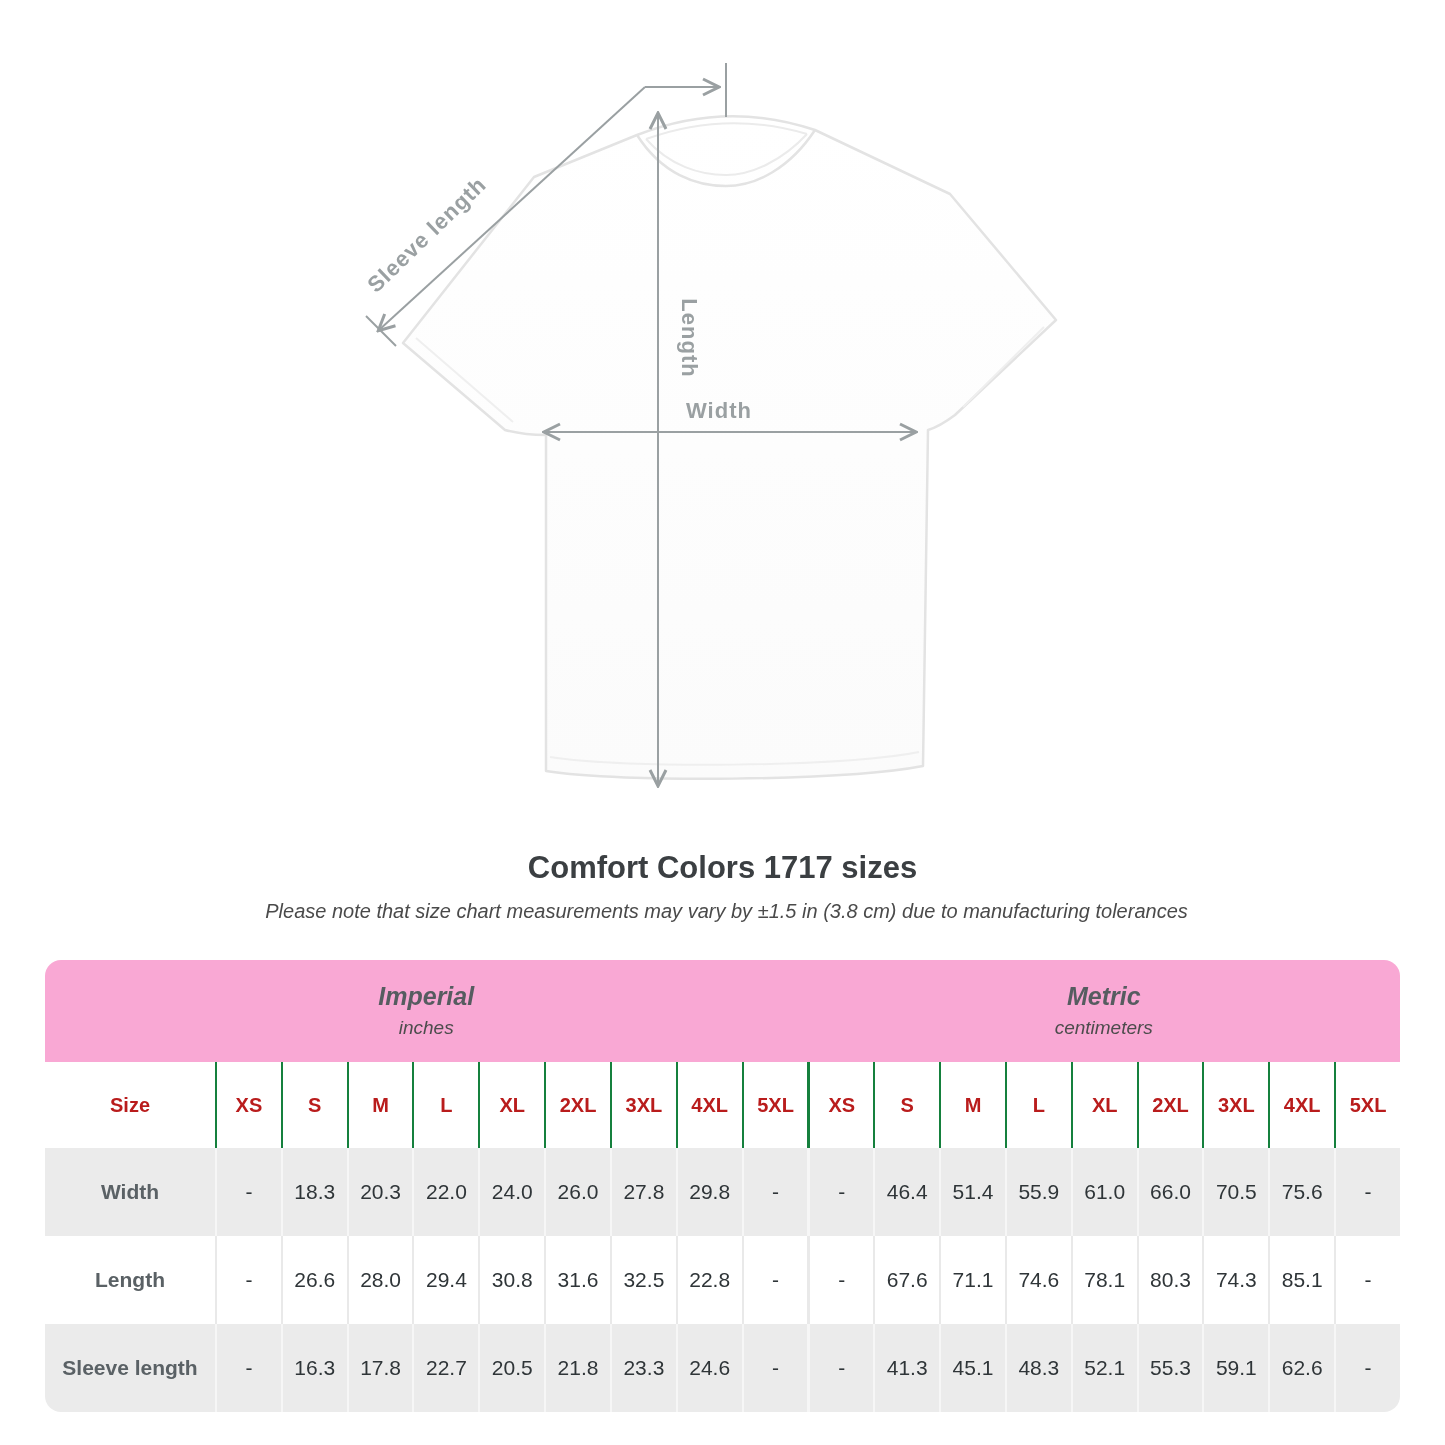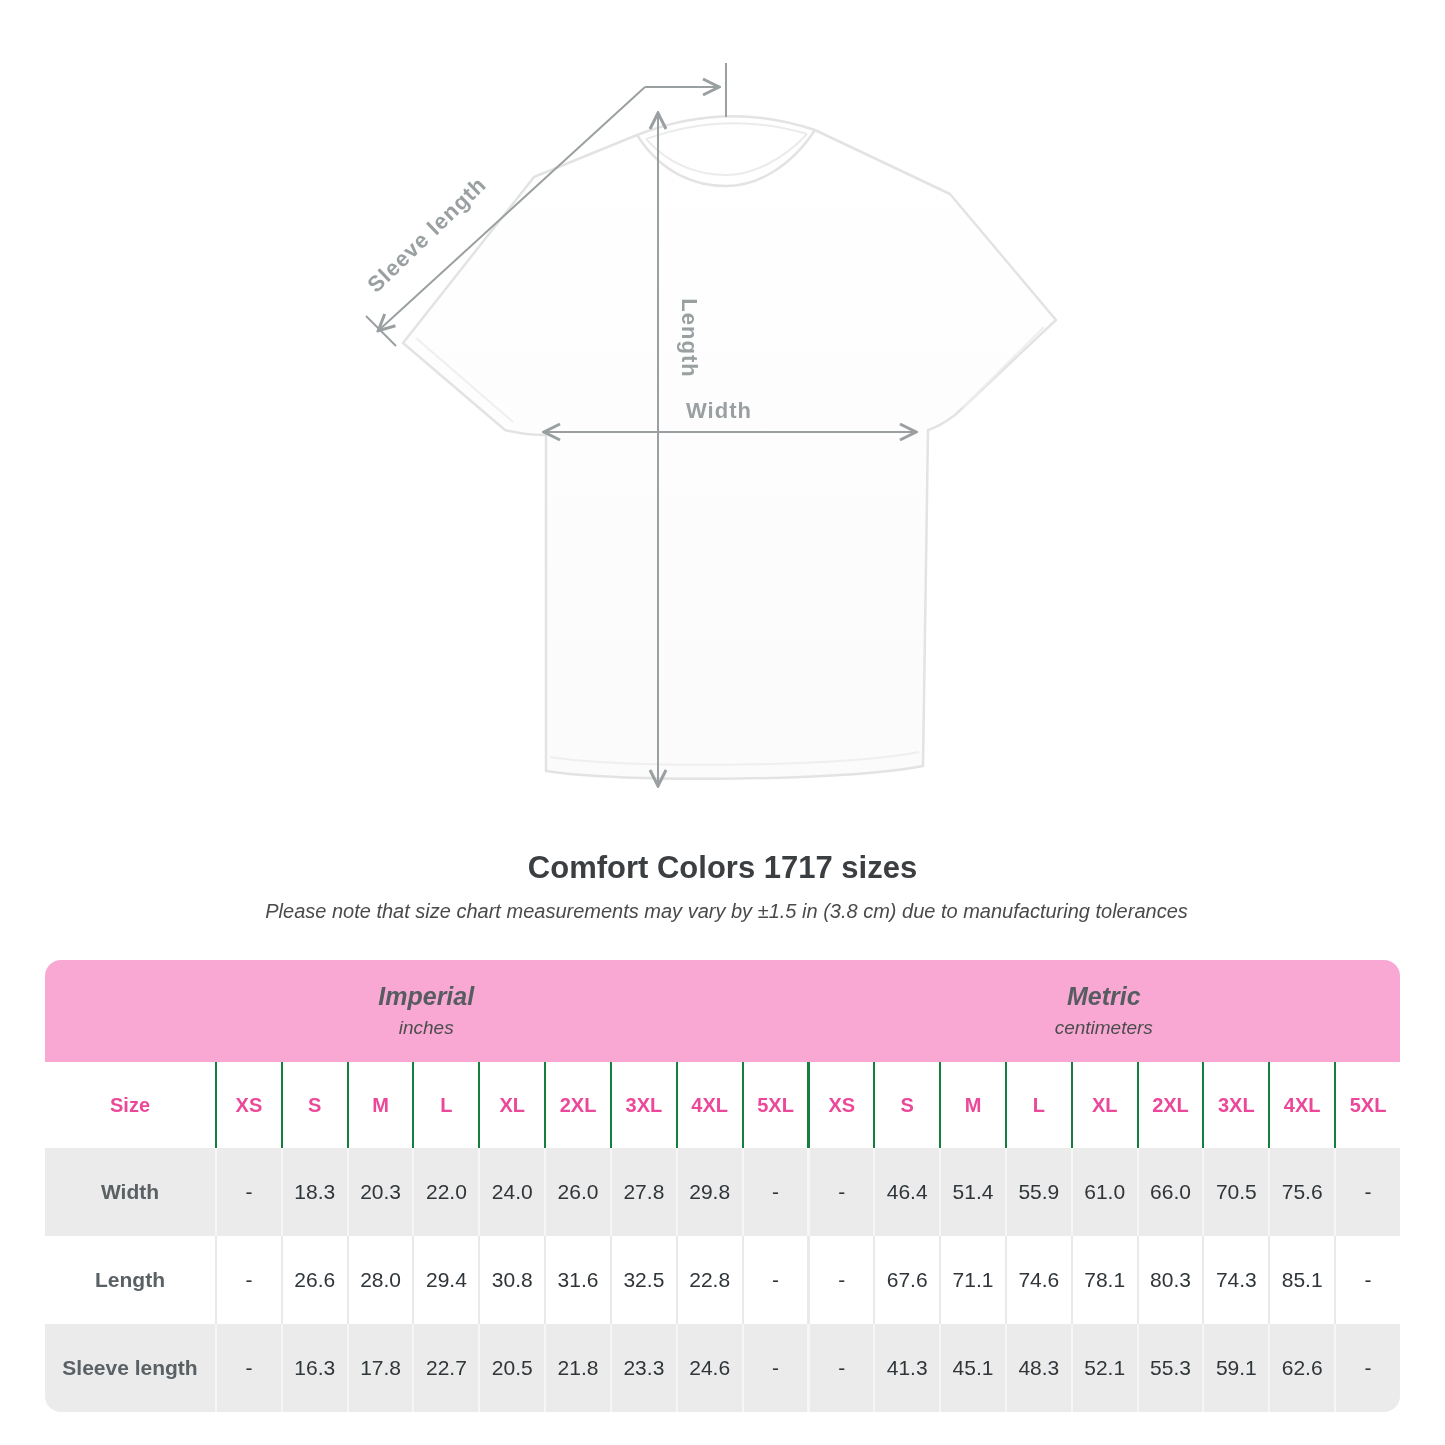--- a/index.html
+++ b/index.html
@@ -21,21 +21,21 @@
   table.sizes{position:absolute;left:45px;top:960px;width:1355px;
               border-collapse:separate;border-spacing:0;table-layout:fixed;}
   col.lblcol{width:170px;}
   tr.band-row td{height:100px;background:#f9a8d4;vertical-align:middle;text-align:center;}
   td.band-left{border-top-left-radius:16px;}
   td.band-right{border-top-right-radius:16px;}
   .unit-name{font-size:25px;font-weight:700;font-style:italic;color:#565c60;line-height:1.35;}
   .unit-sub{font-size:19px;font-style:italic;color:#4c4c4c;line-height:1.5;}
 
   tr.heads td{height:84px;background:#ffffff;text-align:center;vertical-align:middle;
-              font-size:20px;font-weight:700;color:#ec4899;}
+              font-size:20px;font-weight:700;color:#b91c1c;}
   tr.data td{height:86px;text-align:center;vertical-align:middle;
              font-size:21px;color:#2f3538;}
   tr.data td.rowlbl{font-weight:700;color:#5a6165;}
   tr.gray td{background:#ebebeb;}
   tr.white td{background:#ffffff;}
 
   tr.heads td + td{border-left:2px solid #15803d;}
   tr.white td + td{border-left:2px solid #e9e9e9;}
   tr.gray td + td{border-left:2px solid #f6f6f6;}
   td.mdiv{border-left-width:3px !important;}

